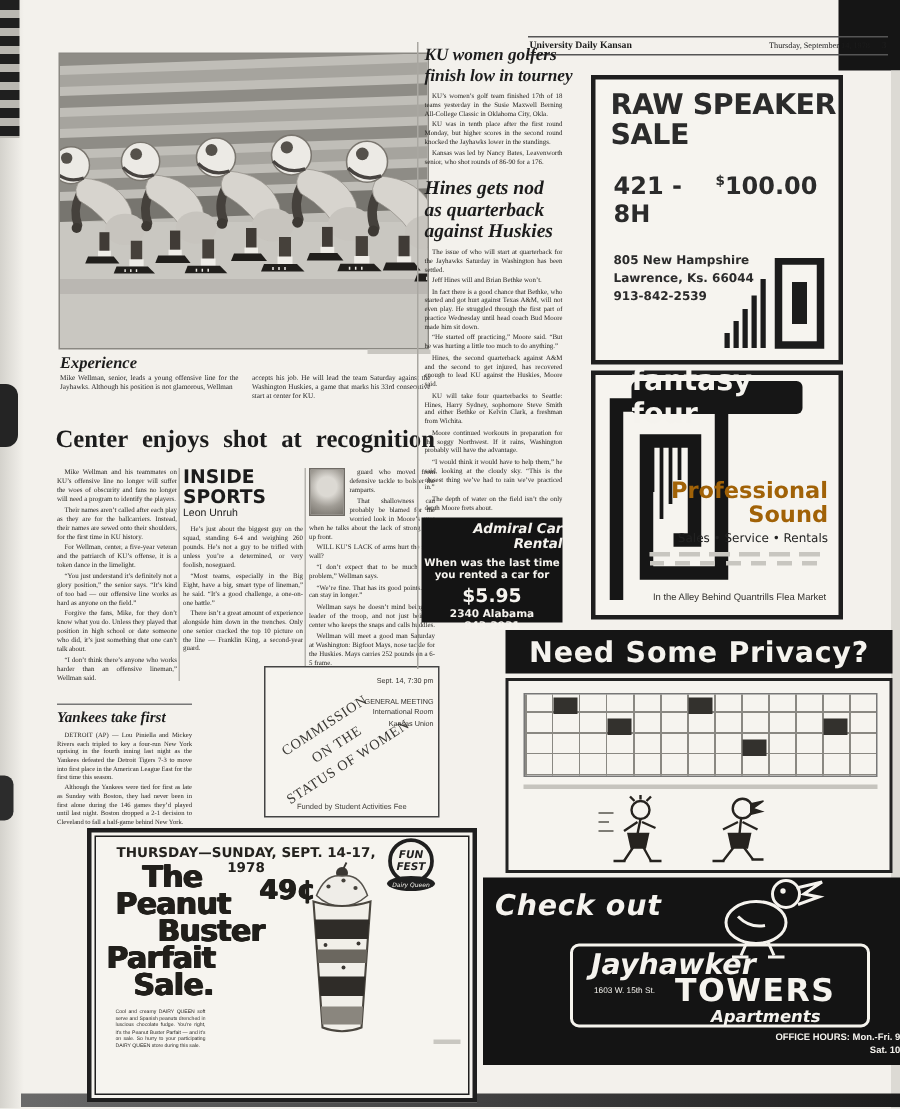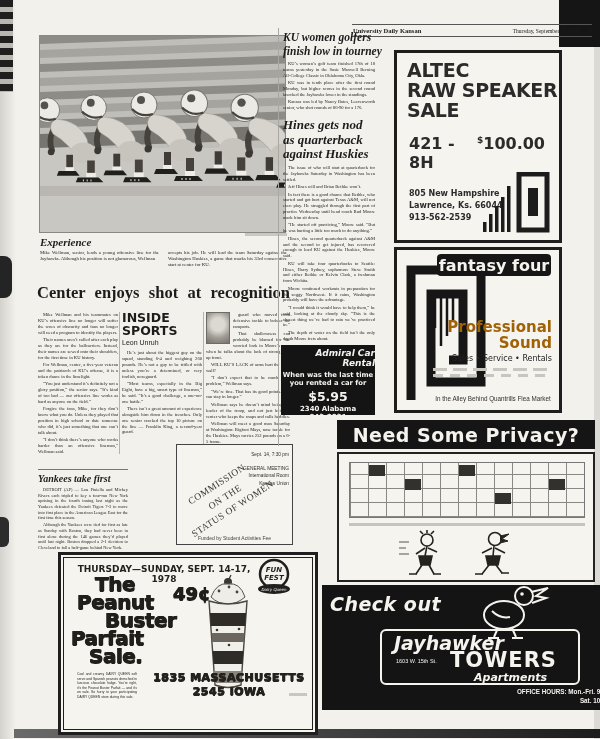--- a/index.html
+++ b/index.html
@@ -171,34 +171,33 @@
   <div style="font-size:9px;font-weight:800;font-style:italic;text-align:right;">Admiral Car Rental</div>
   <div style="font-size:6.8px;font-weight:700;margin-top:3px;">When was the last time</div>
   <div style="font-size:6.8px;font-weight:700;">you rented a car for</div>
   <div style="font-size:12.5px;font-weight:800;margin-top:2px;">$5.95</div>
   <div style="font-size:7px;font-weight:700;margin-top:1px;">2340 Alabama</div>
   <div style="font-size:7px;font-weight:700;">843-2931</div>
 </div>
 
 <div class="abs adbox dv" style="left:394px;top:50px;width:168px;height:193px;">
   <div style="padding:7px 0 0 10px;font-weight:800;font-size:19px;line-height:1.06;letter-spacing:-0.3px;color:#2b2b2b;">
-    <div>ALTEC</div>
     <div>RAW SPEAKER</div>
     <div>SALE</div>
   </div>
   <div style="display:flex;justify-content:space-between;padding:14px 14px 0 12px;align-items:baseline;color:#2b2b2b;">
     <span style="font-size:16px;font-weight:600;">421 - 8H</span>
     <span style="font-size:16px;font-weight:600;text-align:right;">
       <span style="font-size:9px;vertical-align:6px;">$</span><span>100.00</span>
     </span>
   </div>
   <div style="padding:16px 0 0 12px;font-size:8px;font-weight:700;line-height:1.5;color:#2b2b2b;">
     <div>805 New Hampshire</div>
     <div>Lawrence, Ks. 66044</div>
-    <div>913-562-2539</div>
+    <div>913-842-2539</div>
   </div>
   <svg class="abs" style="right:6px;bottom:6px;" width="72" height="62" viewBox="0 0 72 62">
     <g fill="#1c1c1c">
       <rect x="2" y="50" width="3.5" height="10"></rect>
       <rect x="8" y="42" width="3.5" height="18"></rect>
       <rect x="14" y="34" width="3.5" height="26"></rect>
       <rect x="20" y="25" width="3.5" height="35"></rect>
       <rect x="26" y="14" width="3.5" height="46"></rect>
     </g>
     <rect x="38" y="2" width="28" height="56" fill="none" stroke="#1c1c1c" stroke-width="5"></rect>
@@ -209,21 +208,21 @@
 <div class="abs adbox" style="left:394px;top:247px;width:168px;height:166px;">
   <svg class="abs" style="left:6px;top:12px;" width="86" height="144" viewBox="0 0 86 144">
     <path d="M8,138 V8 H78 V120 H28 V32 H60 V98 H46" fill="none" stroke="#161616" stroke-width="9"></path>
     <g stroke="#161616" stroke-width="2.5">
       <line x1="32" y1="36" x2="32" y2="66"></line>
       <line x1="38" y1="36" x2="38" y2="84"></line>
       <line x1="44" y1="36" x2="44" y2="74"></line>
       <line x1="50" y1="36" x2="50" y2="58"></line>
     </g>
   </svg>
-  <div class="abs dv whiteink" style="left:40px;top:4px;width:114px;height:22px;background:#161616;border-radius:4px;display:flex;align-items:center;justify-content:center;font-size:16px;font-weight:800;">fantasy four</div>
+  <div class="abs dv whiteink" style="left:24px;top:4px;width:114px;height:22px;background:#161616;border-radius:4px;display:flex;align-items:center;justify-content:center;font-size:19px;font-weight:800;">fantasy four</div>
   <div class="abs dv" style="right:7px;top:70px;text-align:right;font-size:15px;font-weight:800;line-height:1.05;color:#a16207;">
     <div>Professional</div>
     <div>Sound</div>
   </div>
   <div class="abs dv" style="right:7px;top:104px;font-size:8px;font-weight:400;color:#222;">Sales • Service • Rentals</div>
   <div class="abs" style="right:8px;top:118px;width:118px;height:3px;background:repeating-linear-gradient(90deg,#c8c6c0 0 14px,transparent 14px 20px);"></div>
   <div class="abs" style="right:8px;top:124px;width:118px;height:3px;background:repeating-linear-gradient(90deg,#c8c6c0 0 10px,transparent 10px 17px);"></div>
   <div class="abs sans" style="left:30px;bottom:8px;width:132px;text-align:center;font-size:6.3px;color:#33312d;">In the Alley Behind Quantrills Flea Market</div>
 </div>
 
@@ -321,18 +320,14 @@
       <rect x="8" y="40" width="44" height="13" fill="#2f2c28"></rect>
       <rect x="8" y="60" width="44" height="9" fill="#6b675f"></rect>
       <rect x="8" y="78" width="44" height="13" fill="#2f2c28"></rect>
       <rect x="8" y="98" width="44" height="12" fill="#8a867e"></rect>
       <circle cx="18" cy="57" r="1.3" fill="#3a3733"></circle>
         <circle cx="30" cy="72" r="1.3" fill="#3a3733"></circle>
         <circle cx="40" cy="56" r="1.3" fill="#3a3733"></circle>
     </g>
   </svg>
   <div class="abs" style="left:16px;top:117px;width:60px;height:48px;overflow:hidden;font-size:3.4px;line-height:1.35;text-align:justify;color:#2a2824;font-family:'Liberation Sans',sans-serif;">Cool and creamy DAIRY QUEEN soft serve and Spanish peanuts drenched in luscious chocolate fudge. You’re right, it’s the Peanut Buster Parfait — and it’s on sale. So hurry to your participating DAIRY QUEEN store during this sale.</div>
-  <div class="abs dv fat" style="left:88px;top:116px;width:160px;text-align:center;font-size:11px;font-weight:800;letter-spacing:0.5px;color:#24221e;">
-    <div>1835 MASSACHUSETTS</div>
-    <div style="margin-top:1px;">2545 IOWA</div>
-  </div>
   <div class="abs" style="left:228px;top:138px;width:18px;height:3px;background:#c9c7c1;"></div>
 </div>
 
 </body></html>

